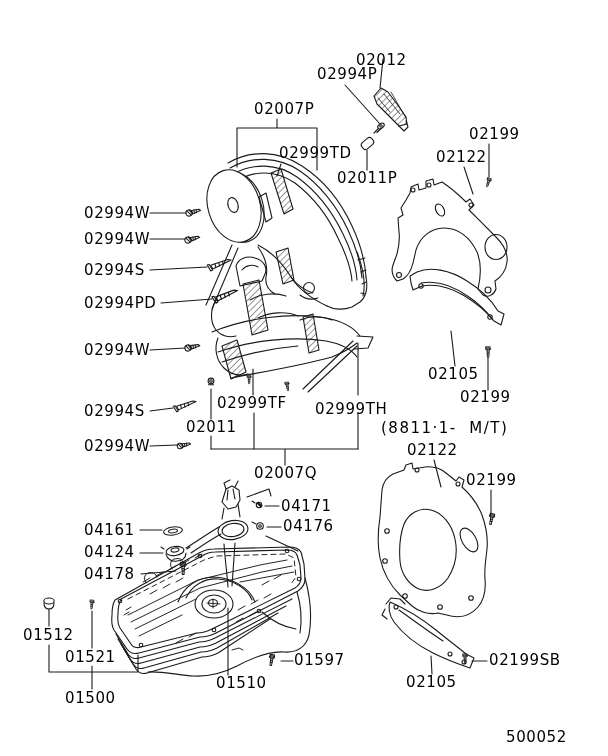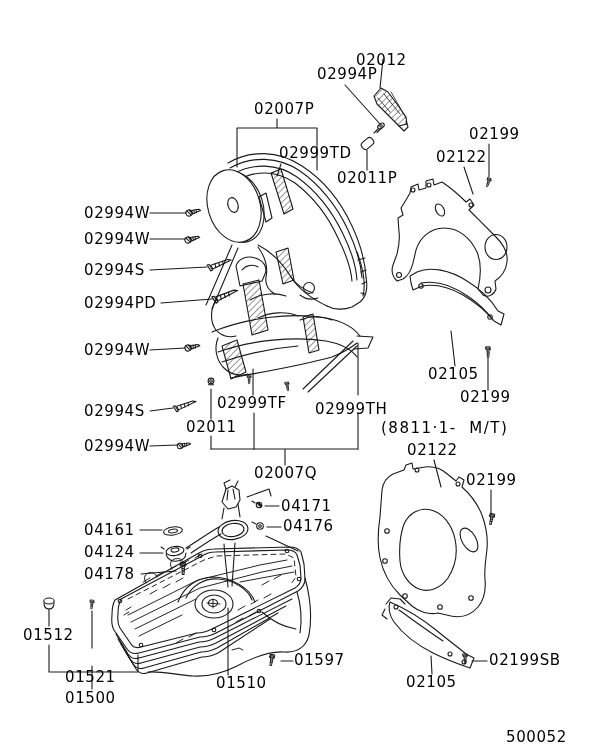--- a/index.html
+++ b/index.html
@@ -274,21 +274,21 @@
 <div class="co" style="left:460px;top:389px;">02199</div>
 <div class="co wide" style="left:381px;top:420px;">(8811·1-  M/T)</div>
 <div class="co" style="left:407px;top:442px;">02122</div>
 <div class="co" style="left:466px;top:472px;">02199</div>
 <div class="co" style="left:281px;top:498px;">04171</div>
 <div class="co" style="left:283px;top:518px;">04176</div>
 <div class="co" style="left:84px;top:522px;">04161</div>
 <div class="co" style="left:84px;top:544px;">04124</div>
 <div class="co" style="left:84px;top:566px;">04178</div>
 <div class="co" style="left:23px;top:627px;">01512</div>
-<div class="co" style="left:65px;top:649px;margin-top:20px;">01521</div>
+<div class="co" style="left:65px;top:649px;">01521</div>
 <div class="co" style="left:65px;top:690px;">01500</div>
 <div class="co" style="left:202px;top:675px;margin-left:14px;">01510</div>
 <div class="co" style="left:294px;top:652px;">01597</div>
 <div class="co" style="left:406px;top:674px;">02105</div>
 <div class="co" style="left:489px;top:652px;text-align:right;">02199SB</div>
 <div class="co" style="left:506px;top:729px;">500052</div>
 
 </div>
 
 </body></html>

